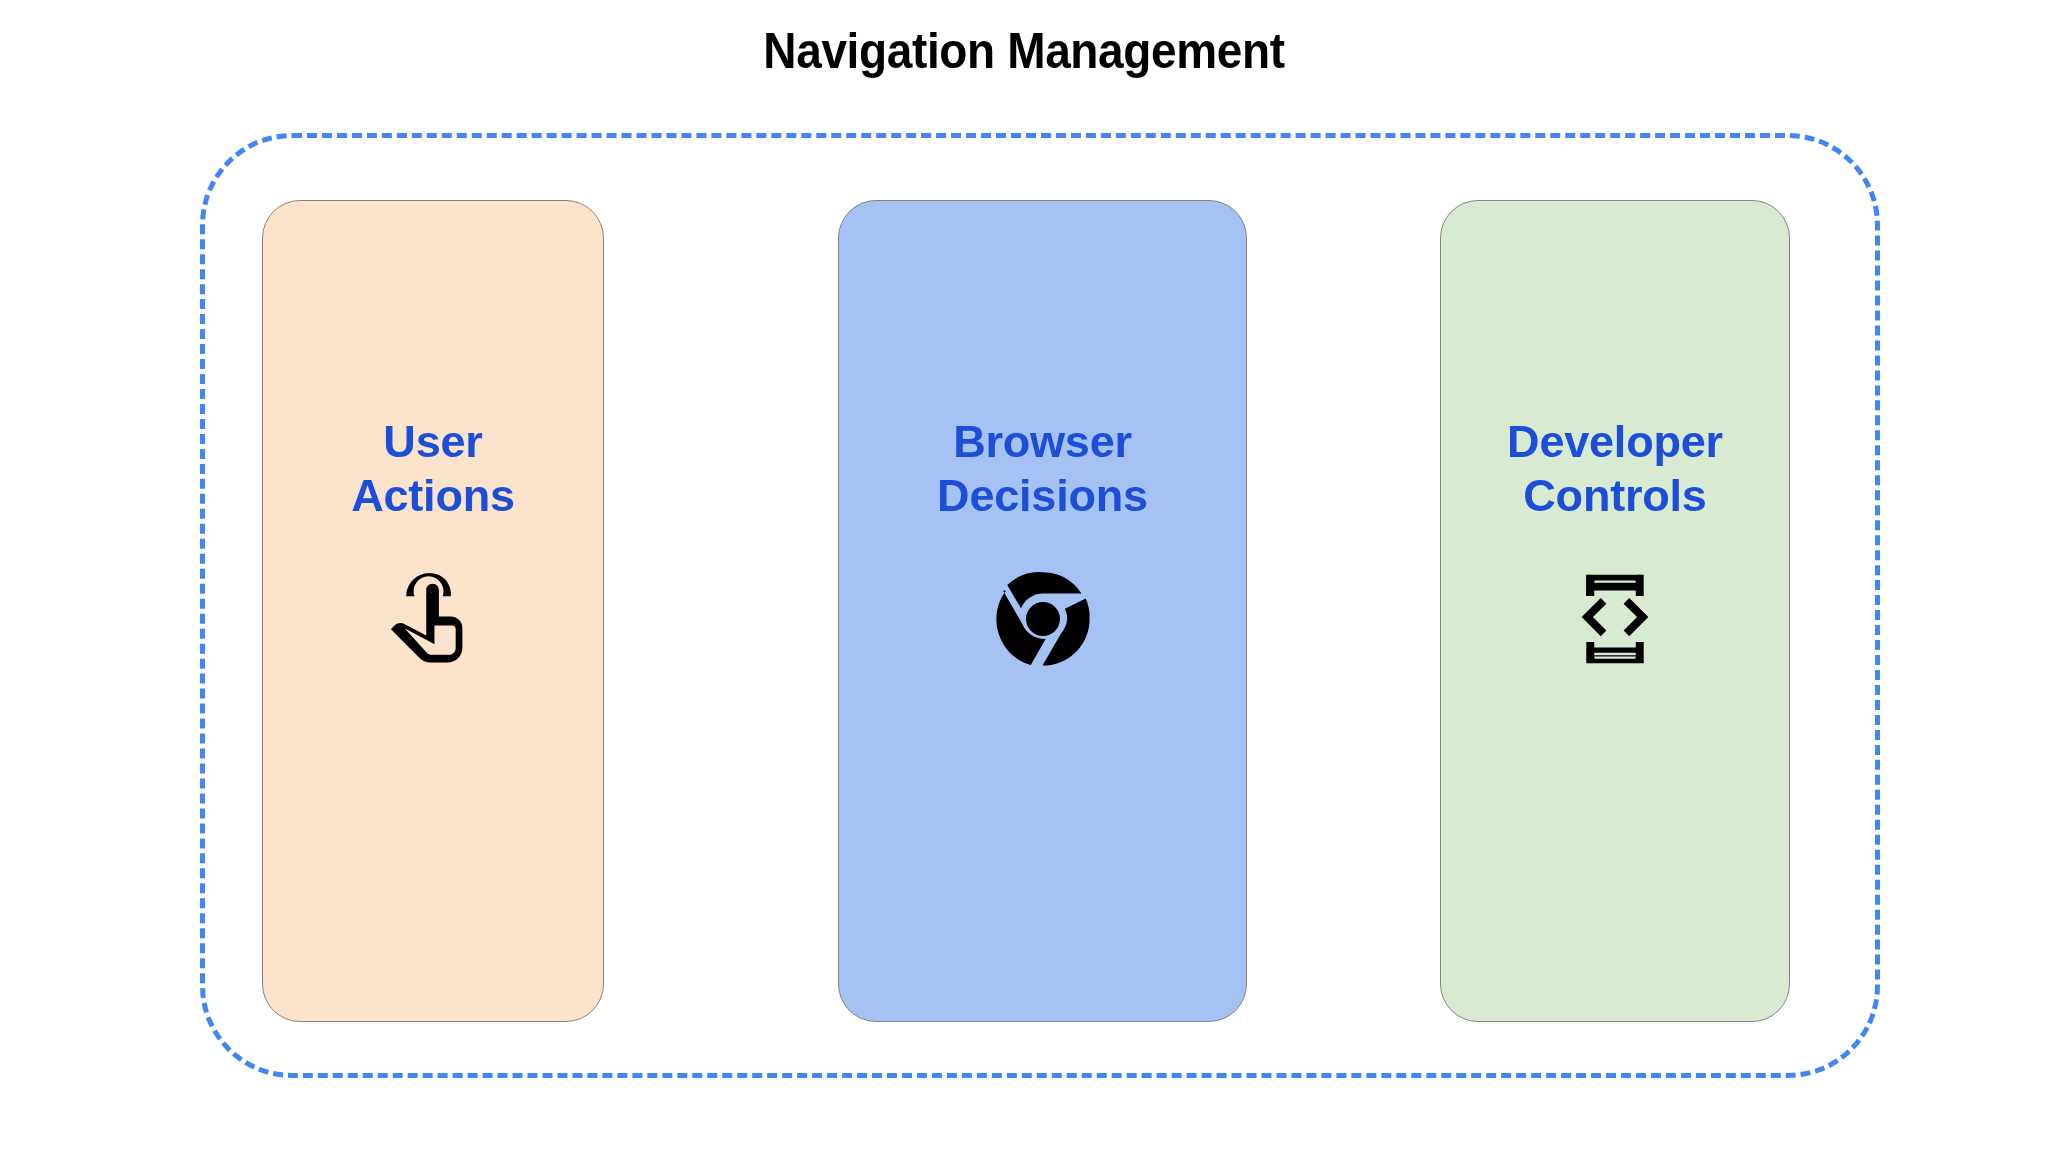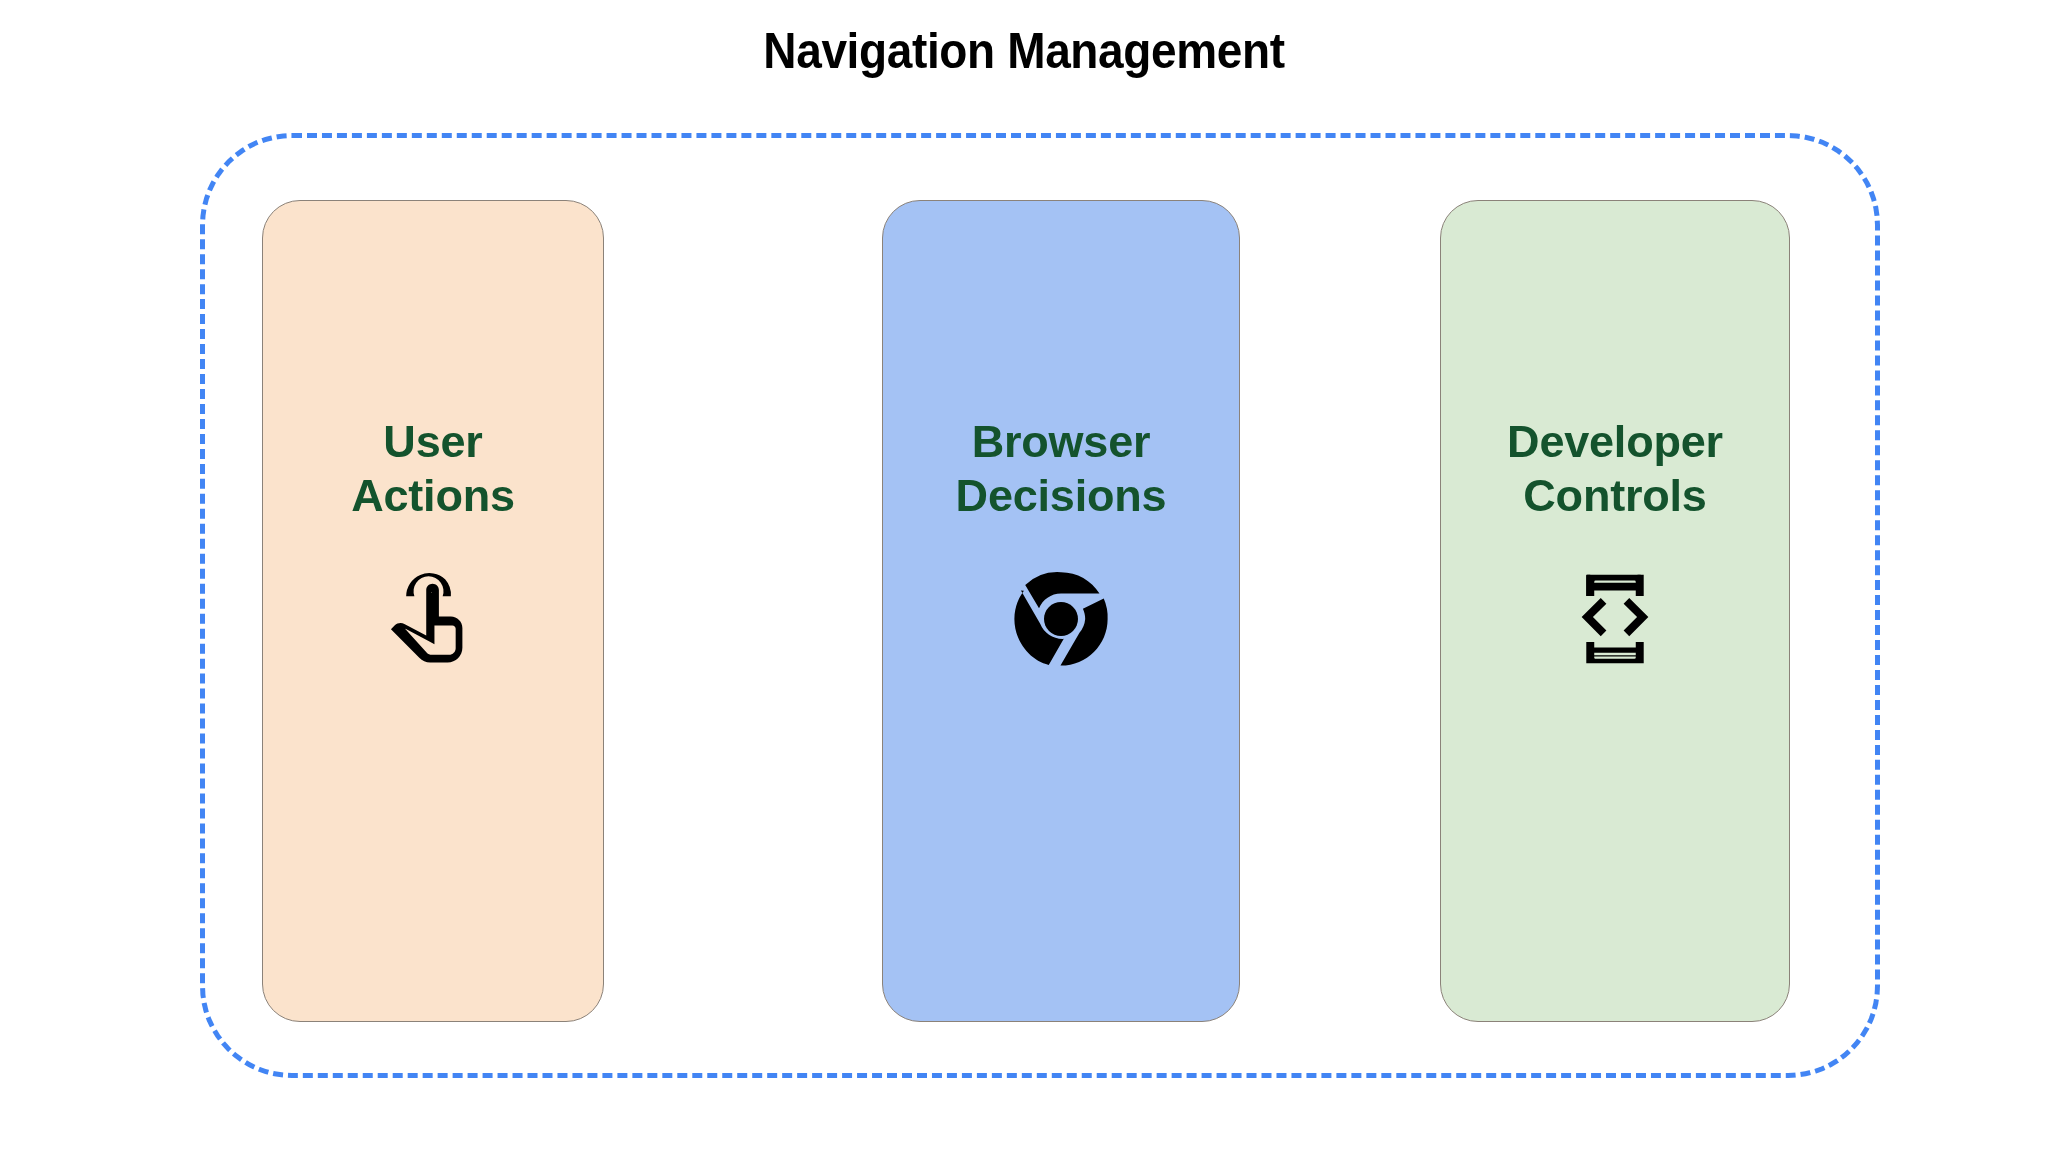--- a/index.html
+++ b/index.html
@@ -73,31 +73,31 @@
     border: 1.5px solid #8b8279;
     border-radius: 38px;
     display: flex;
     flex-direction: column;
     align-items: center;
     justify-content: flex-start;
     pointer-events: auto;
   }
 
   .card-1 { left: 262px; width: 342px; background: #fbe3cc; }
-  .card-2 { left: 882px; width: 358px; background: #a4c2f4; }
+  .card-2 { left: 838px; width: 409px; background: #a4c2f4; }
   .card-3 { left: 1440px; width: 350px; background: #d9ead3; }
 
   .card-label {
     margin-top: 214px;
     width: 100%;
     text-align: center;
     font-size: 45px;
     font-weight: 700;
     line-height: 1.2;
-    color: #14532d;
+    color: #1d4ed8;
     letter-spacing: -0.2px;
     padding: 0 6px;
     box-sizing: border-box;
     white-space: pre-line;
   }
 
   .card-icon {
     margin-top: 38px;
     width: 116px;
     height: 116px;

